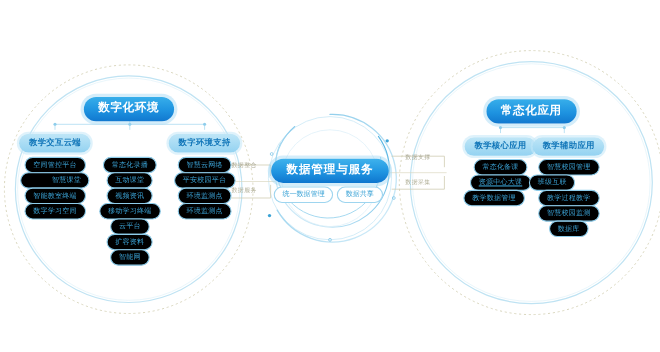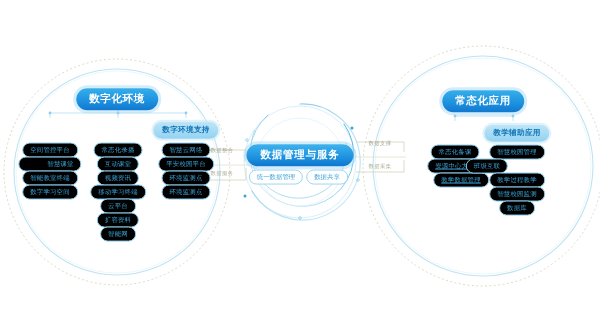--- a/index.html
+++ b/index.html
@@ -160,20 +160,21 @@
 
     <circle cx="50" cy="113" r="1.4" fill="#8ecdeb"></circle>
     <circle cx="118" cy="113" r="1.4" fill="#8ecdeb"></circle>
     <circle cx="186" cy="113" r="1.4" fill="#8ecdeb"></circle>
     <circle cx="455" cy="116" r="1.4" fill="#8ecdeb"></circle>
     <circle cx="513" cy="116" r="1.4" fill="#8ecdeb"></circle>
   </svg>
 
   <div class="node title-pill" style="left:117px; top:99px;">数字化环境</div>
 
+  <div class="node group-pill" style="left:50px; top:130px;">教学交互云端</div>
   <div class="node item-pill" style="left:50px; top:150px;">空间管控平台</div>
   <div class="node item-pill" style="left:50px; top:164px;padding-left:28px;">智慧课堂</div>
   <div class="node item-pill" style="left:50px; top:178px;">智能教室终端</div>
   <div class="node item-pill" style="left:50px; top:192px;">数字学习空间</div>
 
   <div class="node item-pill" style="left:118px; top:150px;">常态化录播</div>
   <div class="node item-pill" style="left:118px; top:164px;">互动课堂</div>
   <div class="node item-pill" style="left:118px; top:178px;">视频资讯</div>
   <div class="node item-pill" style="left:118px; top:192px;">移动学习终端</div>
   <div class="node item-pill" style="left:118px; top:206px;">云平台</div>
@@ -185,27 +186,28 @@
   <div class="node item-pill" style="left:186px; top:164px;">平安校园平台</div>
   <div class="node item-pill" style="left:186px; top:178px;">环境监测点</div>
   <div class="node item-pill" style="left:186px; top:192px;">环境监测点</div>
 
   <div class="node center-pill" style="left:300px; top:155px;">数据管理与服务</div>
   <div class="node center-item" style="left:276px; top:177px;">统一数据管理</div>
   <div class="node center-item" style="left:327px; top:177px;">数据共享</div>
 
   <div class="node title-pill" style="left:483px; top:101px;">常态化应用</div>
 
+  <div class="node group-pill" style="left:455px; top:133px;">教学核心应用</div>
   <div class="node item-pill" style="left:455px; top:152px;">常态化备课</div>
   <div class="node item-pill" style="left:455px; top:166px;text-decoration:underline;">资源中心大课</div>
-  <div class="node item-pill" style="left:461px; top:180px;text-decoration:underline;">教学数据管理</div>
+  <div class="node item-pill" style="left:449px; top:180px;">教学数据管理</div>
 
   <div class="node group-pill" style="left:517px; top:133px;">教学辅助应用</div>
   <div class="node item-pill" style="left:517px; top:152px;text-align:center;">智慧校园管理</div>
-  <div class="node item-pill" style="left:487px; top:166px;text-align:center;">班级互联</div>
+  <div class="node item-pill" style="left:502px; top:166px;text-align:center;">班级互联</div>
   <div class="node item-pill" style="left:517px; top:180px;">教学过程教学</div>
   <div class="node item-pill" style="left:517px; top:194px;">智慧校园监测</div>
   <div class="node item-pill" style="left:517px; top:208px;">数据库</div>
 
   <div class="flow-label" style="left:222px; top:150px;">数据整合</div>
   <div class="flow-label alt" style="left:222px; top:173px;">数据服务</div>
   <div class="flow-label" style="left:380px; top:143px;">数据支撑</div>
   <div class="flow-label alt" style="left:380px; top:166px;">数据采集</div>
 
 </div>

